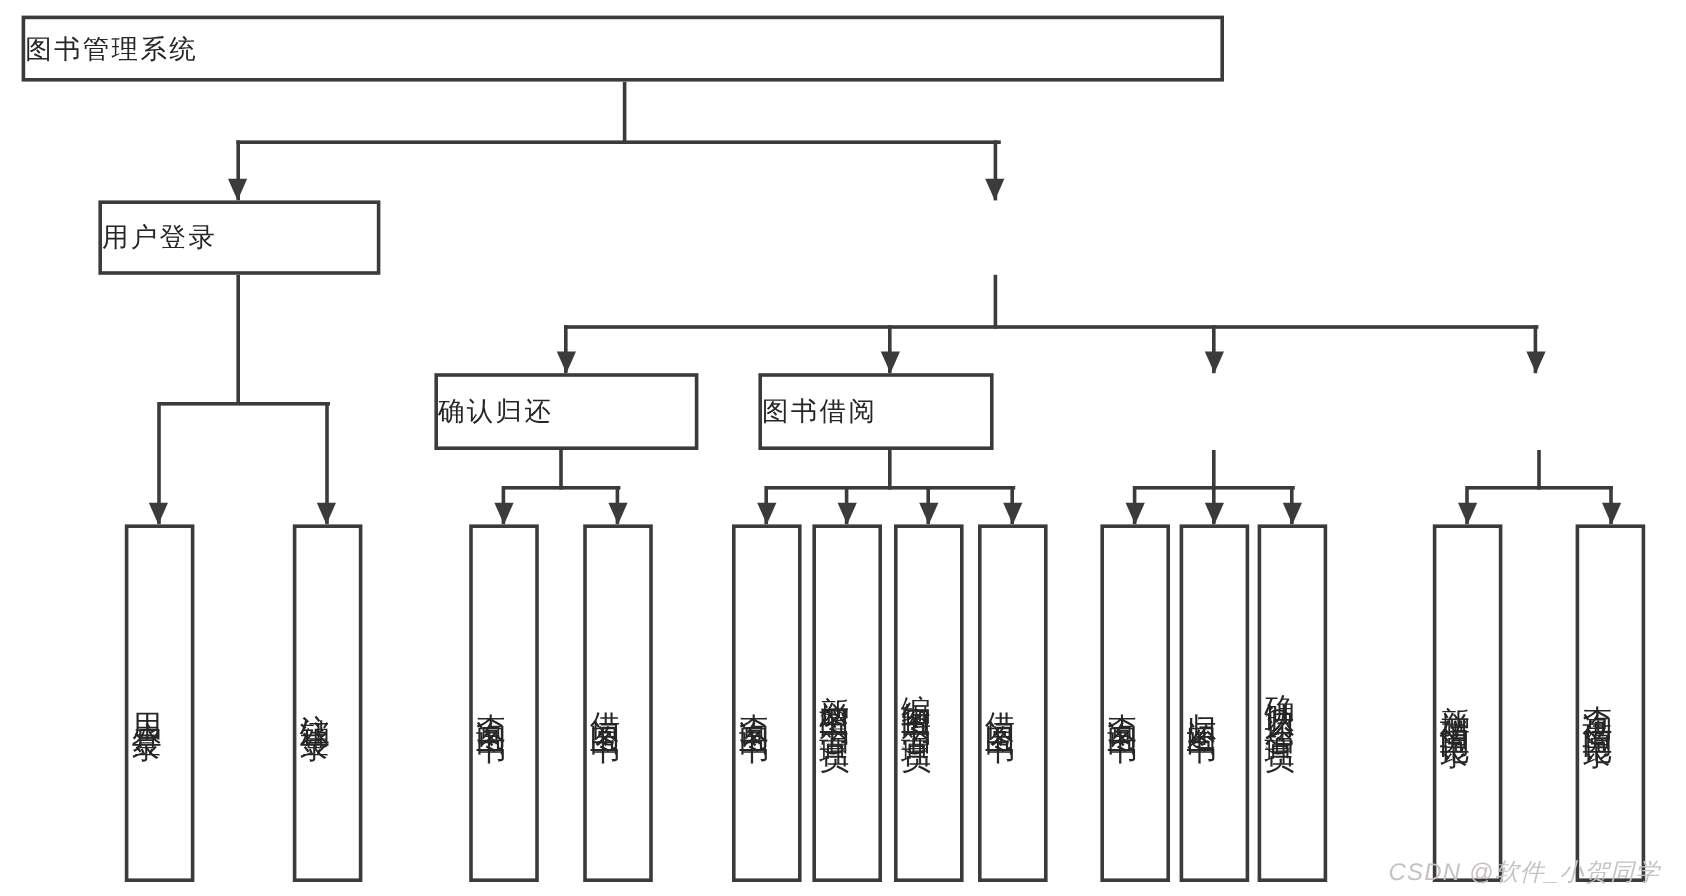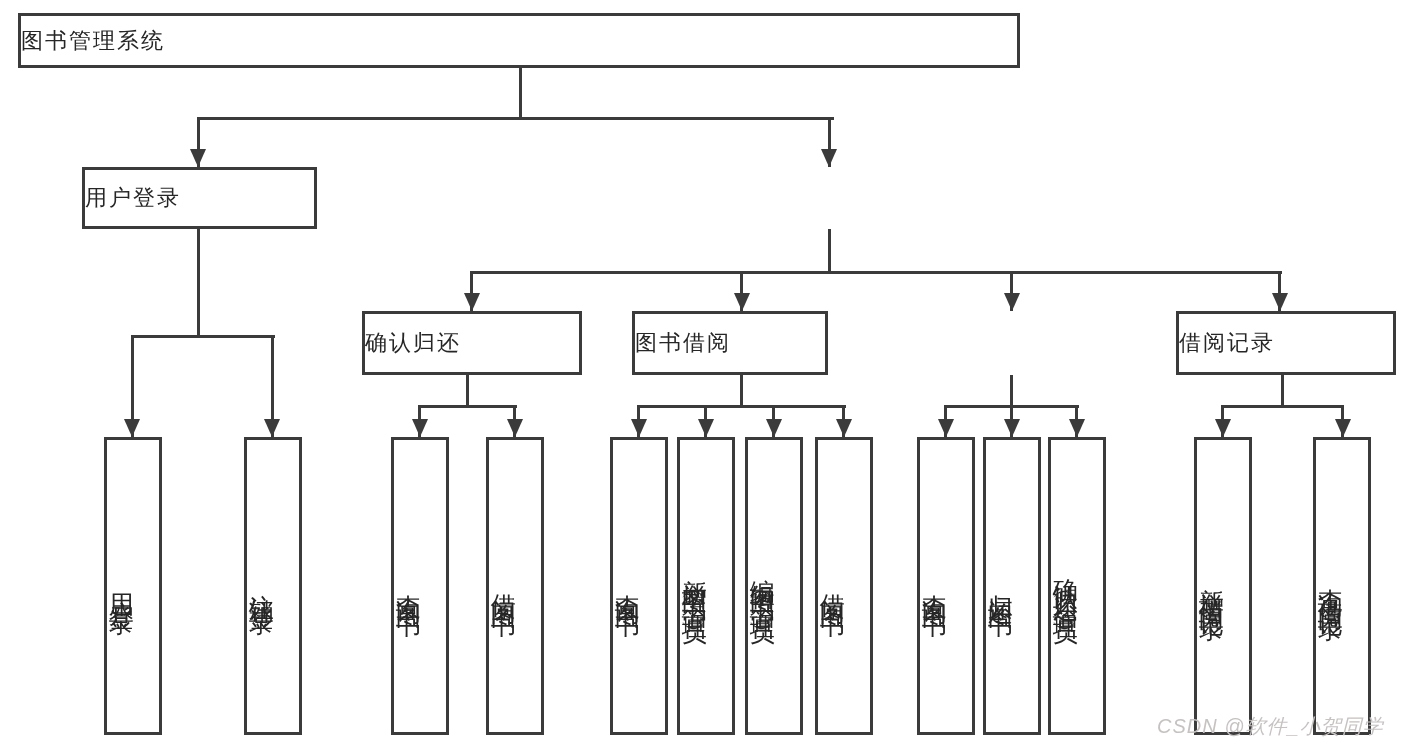--- a/index.html
+++ b/index.html
@@ -51,23 +51,20 @@
 
   <div class="box" style="left:82px;top:167px;width:235px;height:62px">
     <span class="hlabel">用户登录</span>
   </div>
 
   <div class="box" style="left:362px;top:311px;width:220px;height:64px">
     <span class="hlabel">确认归还</span>
   </div>
   <div class="box" style="left:632px;top:311px;width:196px;height:64px">
     <span class="hlabel">图书借阅</span>
-  </div>
-  <div class="box" style="left:1176px;top:311px;width:220px;height:64px">
-    <span class="hlabel">借阅记录</span>
   </div>
 
   <div class="box leaf" style="left:104px;top:437px;width:58px;height:298px">
     <span class="vlabel">用户登录</span>
   </div>
   <div class="box leaf" style="left:244px;top:437px;width:58px;height:298px">
     <span class="vlabel">注销登录</span>
   </div>
 
   <div class="box leaf" style="left:391px;top:437px;width:58px;height:298px">

